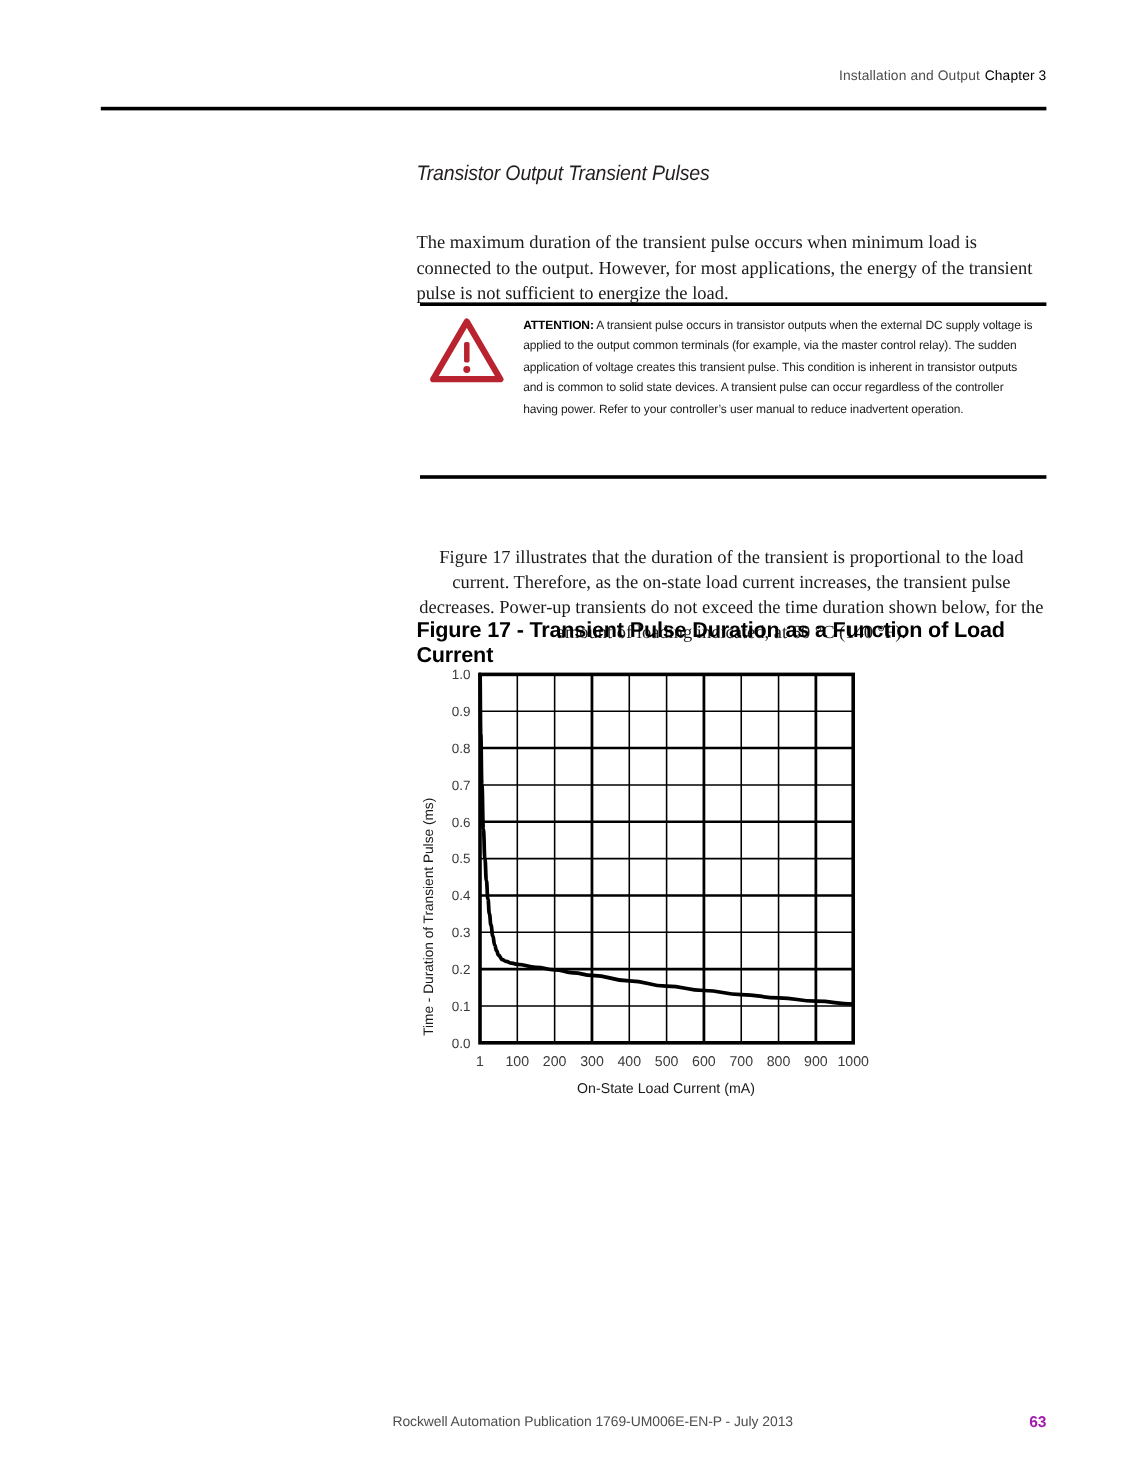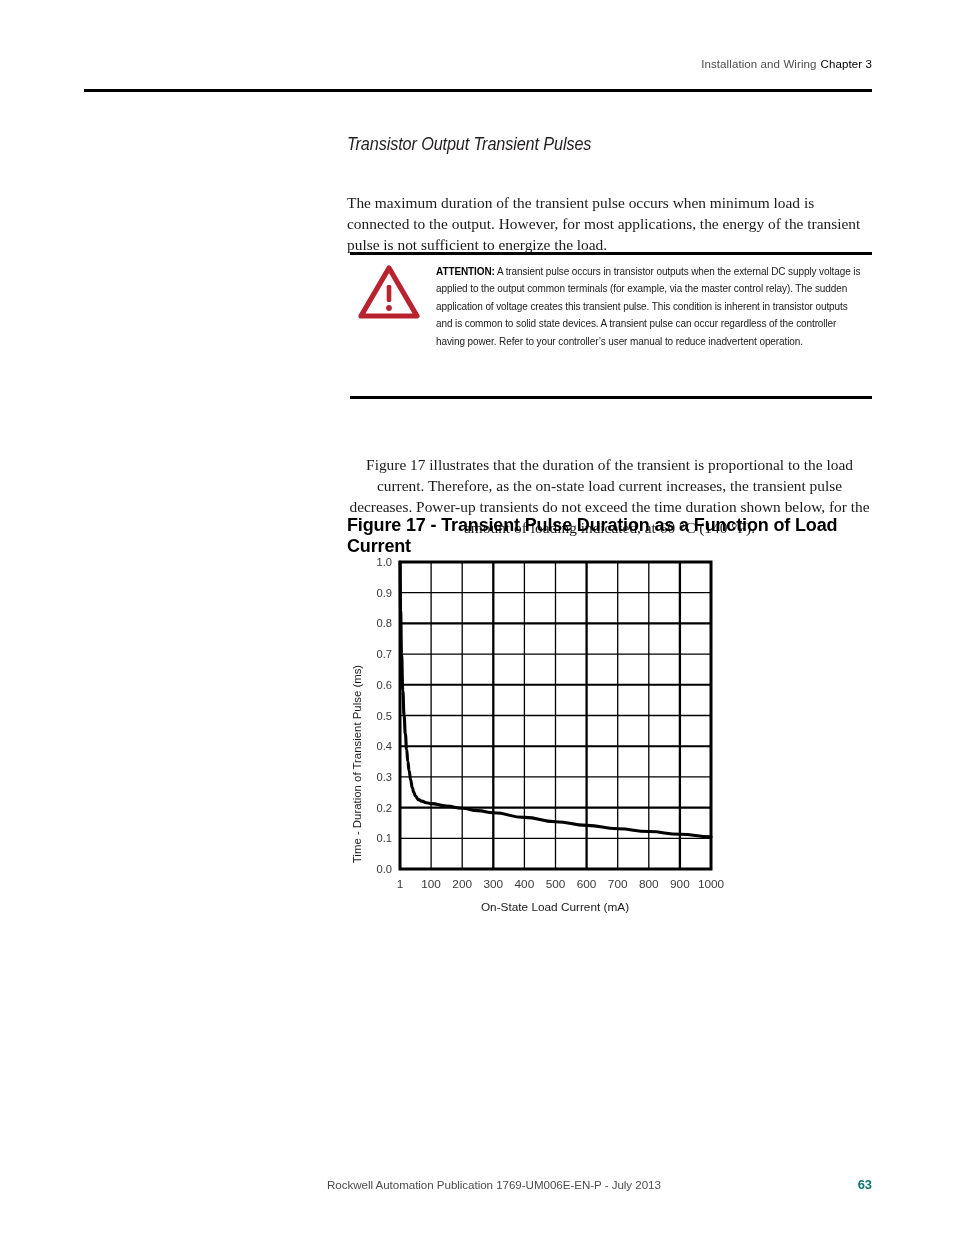--- a/index.html
+++ b/index.html
@@ -158,30 +158,30 @@
     left: 0;
     top: 0;
     white-space: nowrap;
     margin-left: 16px;
   }
   .footer-page {
     position: absolute;
     right: 0;
     top: -1px;
     font-weight: bold;
-    color: #0f766e;
+    color: #a21caf;
     font-size: 13px;
   }
 </style>
 </head>
 <body>
 
 <div class="page-header">
   <div class="header-text">
-    <span class="hdr-section">Installation and Wiring</span><span class="hdr-chapter">Chapter 3</span>
+    <span class="hdr-section">Installation and Output</span><span class="hdr-chapter">Chapter 3</span>
   </div>
   <div class="header-line"></div>
 </div>
 
 <div class="section-heading">Transistor Output Transient Pulses</div>
 
 <p class="body-para" id="para-intro">The maximum duration of the transient pulse occurs when minimum load is connected to the output. However, for most applications, the energy of the transient pulse is not sufficient to energize the load.</p>
 
 <div class="attention-box">
   <div class="attention-rule-top"></div>

